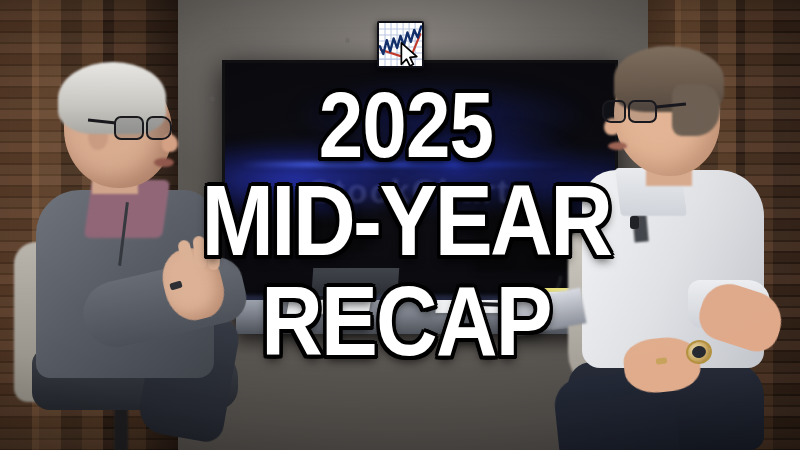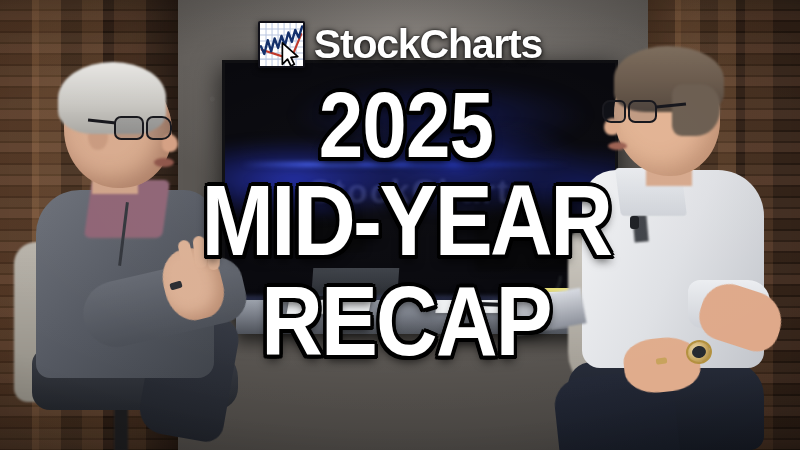--- a/index.html
+++ b/index.html
@@ -554,21 +554,20 @@
           <line x1="0" y1="56" x2="100" y2="56"></line>
           <line x1="0" y1="70" x2="100" y2="70"></line>
           <line x1="0" y1="84" x2="100" y2="84"></line>
         </g>
         <polyline points="72,84 96,26" fill="none" stroke="#c0392b" stroke-width="5" stroke-linecap="round"></polyline>
         <polyline points="4,62 72,84" fill="none" stroke="#c0392b" stroke-width="5" stroke-linecap="round"></polyline>
         <polyline points="2,54 10,72 18,40 26,66 34,36 42,58 50,30 58,52 66,22 74,44 82,16 90,34 98,8" fill="none" stroke="#14306b" stroke-width="5.5" stroke-linejoin="round" stroke-linecap="round"></polyline>
         <path d="M52 46 L52 96 L64 84 L72 100 L80 96 L72 80 L88 78 Z" fill="#ffffff" stroke="#000000" stroke-width="4" stroke-linejoin="round"></path>
       </svg>
     </span>
-    <span class="logo-word">StockCharts</span>
   </div>
 
   <div class="title-block">
     <span class="tline" id="title-year">2025</span>
     <span class="tline" id="title-midyear">MID-YEAR</span>
     <span class="tline" id="title-recap">RECAP</span>
   </div>
 
 </div>
 

